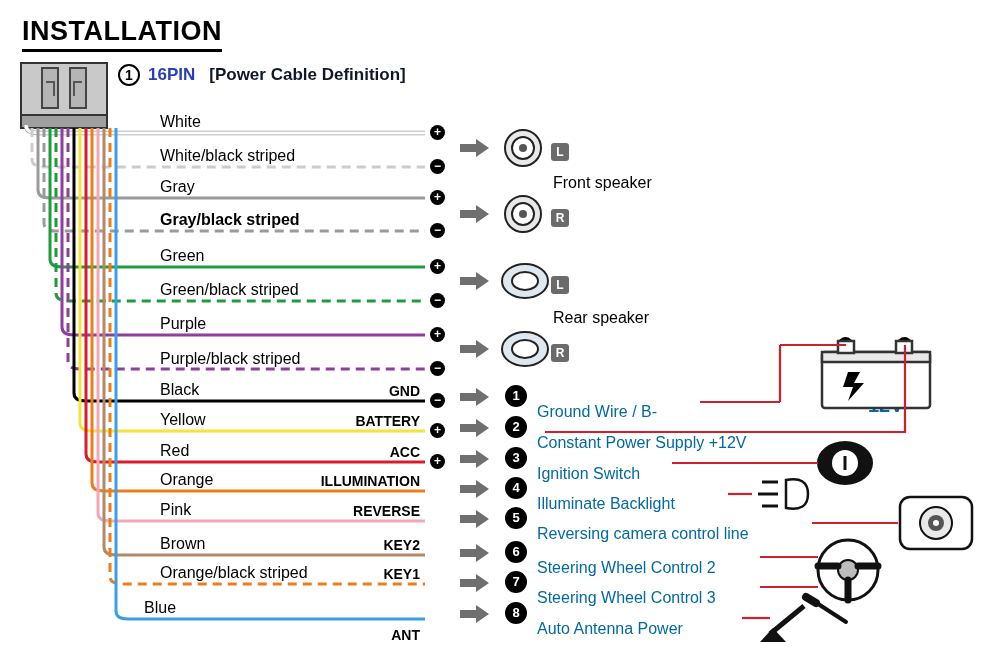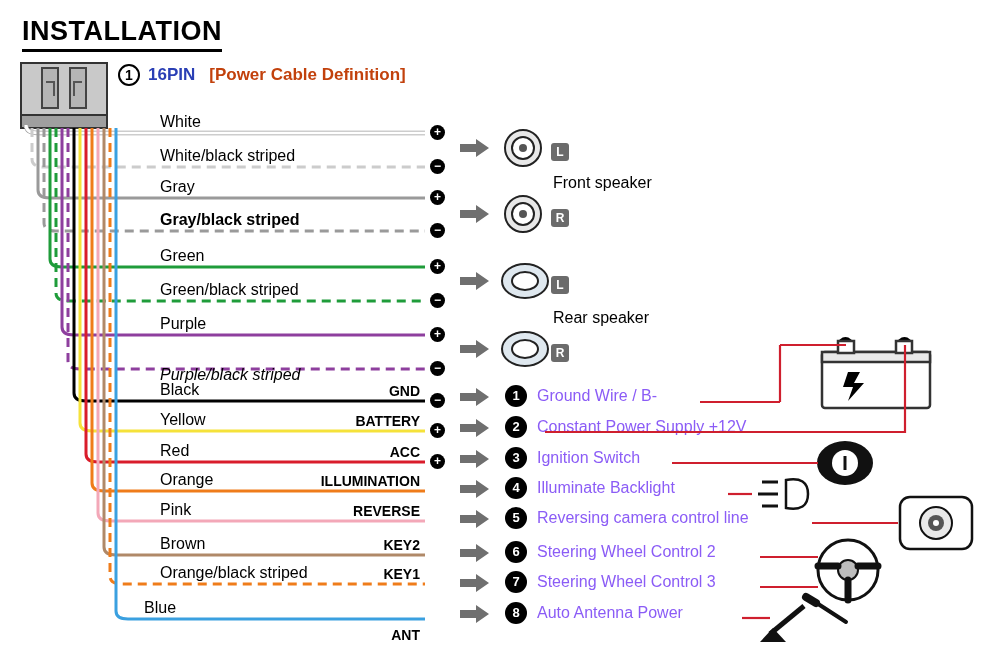--- a/index.html
+++ b/index.html
@@ -22,21 +22,21 @@
   }
 
   
   .hdr{position:absolute;left:118px;top:64px;display:flex;align-items:center;gap:8px;}
   .circnum{
     width:22px;height:22px;border-radius:50%;border:2px solid #000;
     display:flex;align-items:center;justify-content:center;
     font-size:14px;font-weight:bold;color:#000;box-sizing:border-box;
   }
   .hdr .pin{font-size:17px;font-weight:bold;color:#2a3fb5;}
-  .hdr .def{font-size:17px;font-weight:bold;color:#c2410c;margin-left:6px;}
+  .hdr .def{font-size:17px;font-weight:bold;color:#0f172a;margin-left:6px;}
 
   
   .plug{position:absolute;left:20px;top:62px;width:88px;height:68px;}
 
   
   .rows{position:absolute;left:0;top:0;width:1000px;height:650px;}
   .row-label{
     position:absolute;font-size:16px;color:#000;white-space:nowrap;
   }
   .row-name{left:160px;}
@@ -51,21 +51,21 @@
 
   
   .arrow{position:absolute;width:30px;height:18px;}
 
   
   .bullet{
     position:absolute;width:22px;height:22px;border-radius:50%;
     background:#000;color:#fff;font-size:13px;font-weight:bold;
     line-height:22px;text-align:center;
   }
-  .rtext{position:absolute;font-size:16px;color:#8b5cf6;white-space:nowrap;}
+  .rtext{position:absolute;font-size:16px;color:#0369a1;white-space:nowrap;margin-top:16px;}
 
   .spk-label{position:absolute;font-size:16px;color:#000;}
   .lr-box{
     position:absolute;width:18px;height:18px;border-radius:3px;background:#6b6b6b;
     color:#fff;font-size:12px;font-weight:bold;line-height:18px;text-align:center;
   }
   svg{overflow:visible;}
 </style>
 </head>
 <body>
@@ -119,21 +119,21 @@
       <div class="row-label row-name" style="left:160px;top:178px;">Gray</div>
       <div class="sign" style="left:430px;top:190px;">+</div>
       <div class="row-label row-name" style="left:160px;top:211px;font-weight:bold;">Gray/black striped</div>
       <div class="sign" style="left:430px;top:223px;">−</div>
       <div class="row-label row-name" style="left:160px;top:247px;">Green</div>
       <div class="sign" style="left:430px;top:259px;">+</div>
       <div class="row-label row-name" style="left:160px;top:281px;">Green/black striped</div>
       <div class="sign" style="left:430px;top:293px;">−</div>
       <div class="row-label row-name" style="left:160px;top:315px;">Purple</div>
       <div class="sign" style="left:430px;top:327px;">+</div>
-      <div class="row-label row-name" style="left:160px;top:366px;font-style:italic;">Purple/black striped</div>
+      <div class="row-label row-name" style="left:160px;top:350px;">Purple/black striped</div>
       <div class="sign" style="left:430px;top:361px;">−</div>
       <div class="row-label row-name" style="left:160px;top:381px;">Black</div>
       <div class="row-label row-fn" style="top:383px;">GND</div>
       <div class="sign" style="left:430px;top:393px;">−</div>
       <div class="row-label row-name" style="left:160px;top:411px;">Yellow</div>
       <div class="row-label row-fn" style="top:413px;">BATTERY</div>
       <div class="sign" style="left:430px;top:423px;">+</div>
       <div class="row-label row-name" style="left:160px;top:442px;">Red</div>
       <div class="row-label row-fn" style="top:444px;">ACC</div>
       <div class="sign" style="left:430px;top:454px;">+</div>

